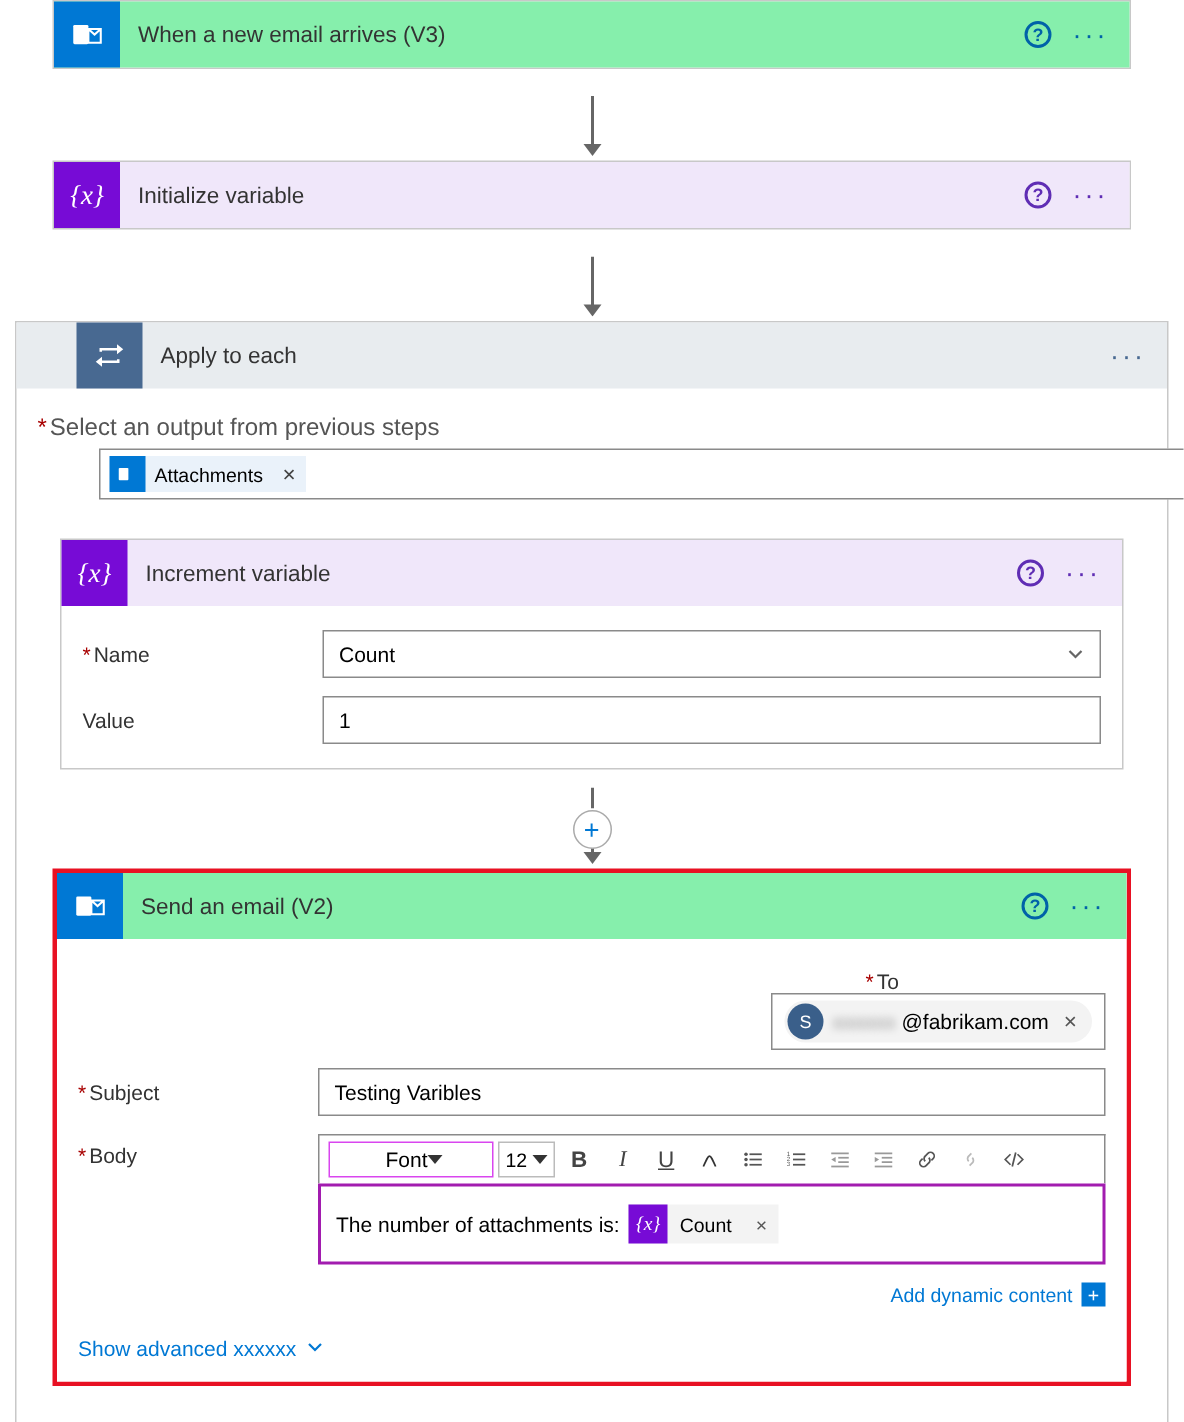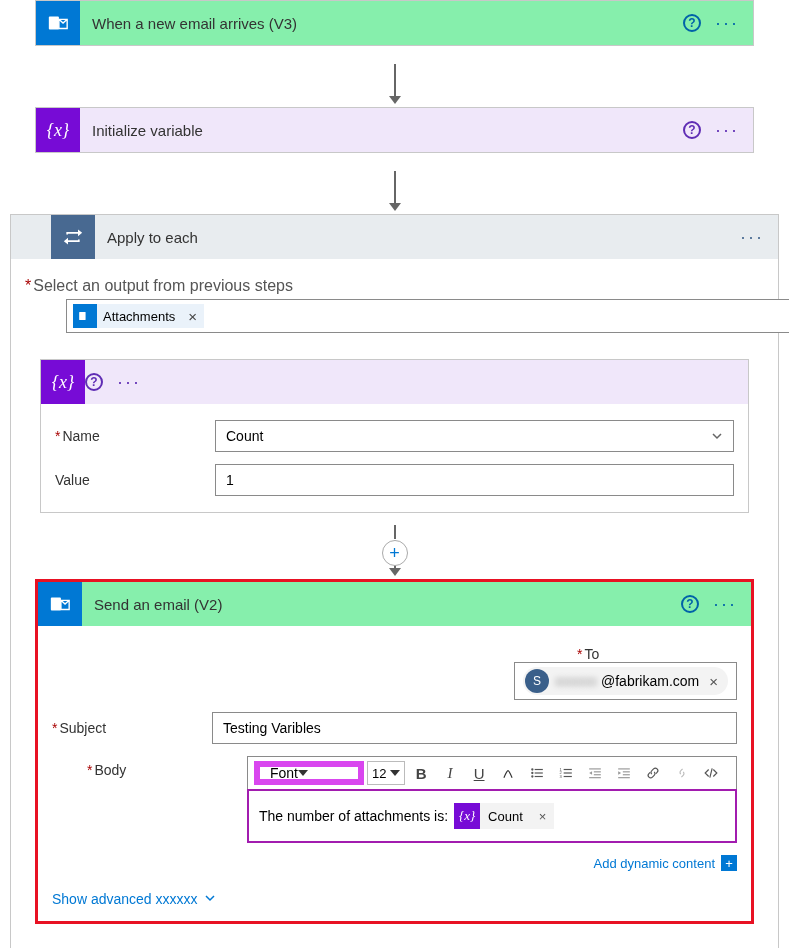--- a/index.html
+++ b/index.html
@@ -51,21 +51,21 @@
   .add-circle { width: 26px; height: 26px; border: 1px solid #aaa; border-radius: 50%; background: #fff; display: flex; align-items: center; justify-content: center; margin: -2px auto 0; position: relative; z-index: 2; color: #0078d4; font-size: 18px; font-weight: 300; }
   
   .red-box { border: 3px solid #e81123; margin: 0 10px 10px; padding: 0; }
   
   .recipient-pill { display: inline-flex; align-items: center; background: #f3f3f3; border-radius: 16px; height: 28px; padding-right: 10px; }
   .avatar { width: 24px; height: 24px; border-radius: 50%; background: #3a5f8a; color: #fff; display: flex; align-items: center; justify-content: center; font-size: 12px; margin: 2px; }
   .blur-text { color: transparent; text-shadow: 0 0 6px rgba(0,0,0,0.4); padding: 0 4px; }
   .pill-x { margin-left: 10px; color: #555; cursor: pointer; font-size: 15px; }
   
   .rich-toolbar { border: 1px solid #8a8a8a; border-bottom: none; display: flex; align-items: center; padding: 4px 6px; gap: 3px; background: #fff; flex-wrap: nowrap; }
-  .tb-font { border: 6px solid #d946ef; height: 24px; display: flex; align-items: center; padding: 0 6px 0 10px; font-size: 14px; min-width: 110px; justify-content: flex-start; }
+  .tb-font { border: 1px solid #d946ef; height: 24px; display: flex; align-items: center; padding: 0 6px 0 10px; font-size: 14px; min-width: 110px; justify-content: center; }
   .tb-size { border: 1px solid #bbb; height: 24px; display: flex; align-items: center; padding: 0 4px; font-size: 13px; }
   .tb-btn { width: 26px; height: 24px; display: flex; align-items: center; justify-content: center; border: 1px solid transparent; cursor: pointer; font-size: 15px; color: #444; }
   .tb-btn.bold { font-weight: 700; }
   .tb-btn.italic { font-style: italic; font-family: Georgia, serif; }
   .tb-btn.under { text-decoration: underline; }
   .tb-btn.disabled { opacity: 0.4; }
   
   .rich-body { border: 2px solid #a21caf; padding: 12px 10px; min-height: 48px; background: #fff; display: flex; align-items: center; gap: 6px; flex-wrap: wrap; }
   
   .var-token { display: inline-flex; align-items: center; background: #f3f3f3; height: 26px; font-size: 13px; }
@@ -166,20 +166,21 @@
           <span class="chip-label">Attachments</span>
           <span class="chip-x">×</span>
         </div>
       </div>
 
       <div class="inner-card indent-inner" style="margin-top:26px;">
         <div class="card-header hdr-purple">
           <div class="card-icon variable-bg">
               <span class="variable-svg">{<em>x</em>}</span>
             </div>
+          <div class="card-title">Increment variable</div>
           <div class="card-actions">
             <span class="icon-help purple">?</span>
             <span class="icon-more" style="color:#5f2db4">···</span>
           </div>
         </div>
         <div style="padding:10px 0;">
           <div class="form-row">
             <div class="form-label"><span class="req-star">*</span><span>Name</span></div>
             <div class="form-input">
               <span>Count</span>
@@ -239,21 +240,21 @@
               </div>
             </div>
 
             <div class="form-row">
               <div class="form-label"><span class="req-star">*</span><span>Subject</span></div>
               <div class="form-input">
                 <input value="Testing Varibles" style="">
               </div>
             </div>
 
-            <div class="form-row" style="align-items:flex-start;margin-left:35px;">
+            <div class="form-row" style="align-items:flex-start;">
               <div class="form-label" style="padding-top:6px;"><span class="req-star">*</span><span>Body</span></div>
               <div style="flex:1;">
                 <div class="rich-toolbar">
                   <div class="tb-font">
                       <span>Font</span>
                       <span class="caret-down"></span>
                     </div>
                   <div class="tb-size"><span>12</span>&nbsp;<span class="caret-down"></span></div>
                   <div class="tb-btn bold">B</div>
                   <div class="tb-btn italic">I</div>

